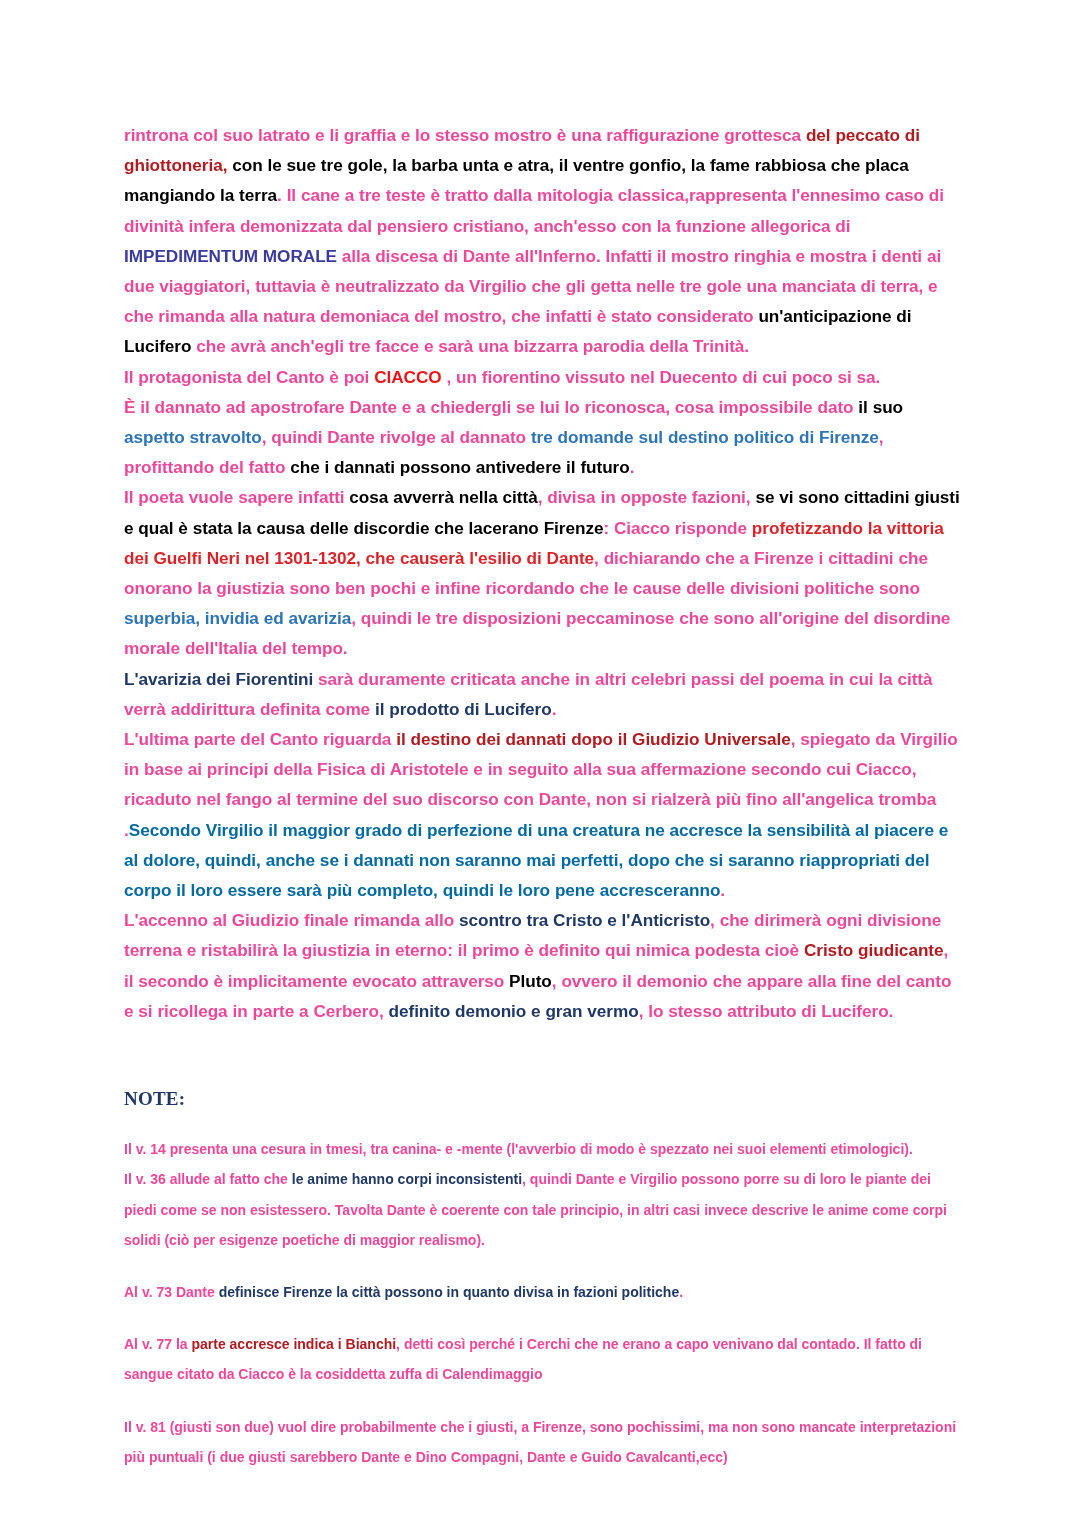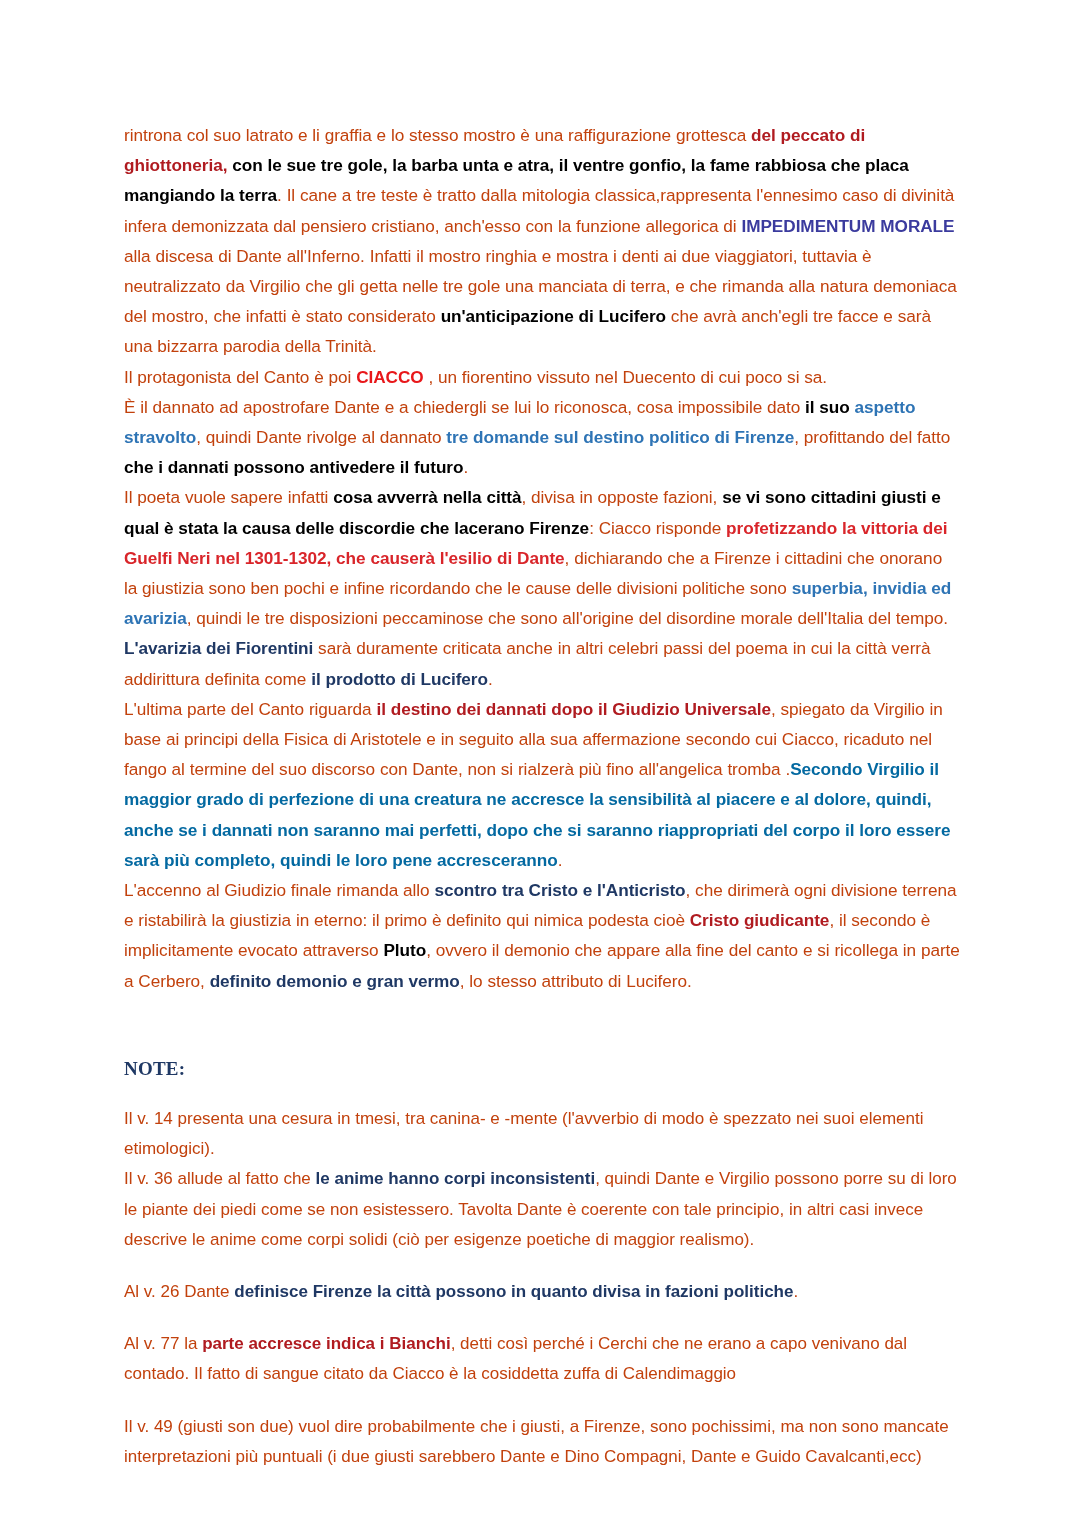--- a/index.html
+++ b/index.html
@@ -32,29 +32,29 @@
   .note-heading {
     font-family: "Liberation Serif", serif;
     font-size: 19px;
     font-weight: 700;
     color: #1F3864;
     margin: 60px 0 22px 0;
     line-height: 26px;
     letter-spacing: 0.2px;
   }
   .note-para {
-    font-size: 17px;
+    font-size: 14px;
     line-height: 30.2px;
     margin: 0 0 0 0;
   }
   .note-para.gap {
     margin-top: 22px;
   }
   
-  .plain      { color: #c2410c; font-weight: 400; }
+  .plain      { color: #ec4899; font-weight: 700; }
   .b-black    { color: #000000; font-weight: 700; }
   .crimson    { color: #B01B20; font-weight: 700; }
   .red        { color: #E8171A; font-weight: 700; text-align: center; }
   .red2       { color: #D9252A; font-weight: 700; }
   .indigo     { color: #3B3B9E; font-weight: 700; }
   .blue       { color: #2E74B5; font-weight: 700; }
   .navy       { color: #1F3864; font-weight: 700; }
   .skyblue    { color: #0369a1; font-weight: 700; }
 </style>
 </head>
@@ -62,18 +62,18 @@
 
 <div class="page">
 
   <div class="body-block" id="body-block"><span class="plain">rintrona col suo latrato e li graffia e lo stesso mostro è una raffigurazione grottesca </span><span class="crimson">del peccato di ghiottoneria,</span><span class="plain"> </span><span class="b-black">con le sue tre gole, la barba unta e atra, il ventre gonfio, la fame rabbiosa che placa mangiando la terra</span><span class="plain">. Il cane a tre teste è tratto dalla mitologia classica,rappresenta l'ennesimo caso di divinità infera demonizzata dal pensiero cristiano, anch'esso con la funzione allegorica di </span><span class="indigo">IMPEDIMENTUM MORALE</span><span class="plain"> alla discesa di Dante all'Inferno. Infatti il mostro ringhia e mostra i denti ai due viaggiatori, tuttavia è neutralizzato da Virgilio che gli getta nelle tre gole una manciata di terra, e che rimanda alla natura demoniaca del mostro, che infatti è stato considerato </span><span class="b-black">un'anticipazione di Lucifero</span><span class="plain"> che avrà anch'egli tre facce e sarà una bizzarra parodia della Trinità.</span><br><span class="plain">Il protagonista del Canto è poi </span><span class="red">CIACCO</span><span class="plain"> , un fiorentino vissuto nel Duecento di cui poco si sa.</span><br><span class="plain">È il dannato ad apostrofare Dante e a chiedergli se lui lo riconosca, cosa impossibile dato </span><span class="b-black">il suo</span><span class="plain"> </span><span class="blue">aspetto stravolto</span><span class="plain">, quindi Dante rivolge al dannato </span><span class="blue">tre domande sul destino politico di Firenze</span><span class="plain">, profittando del fatto </span><span class="b-black">che i dannati possono antivedere il futuro</span><span class="plain">.</span><br><span class="plain">Il poeta vuole sapere infatti </span><span class="b-black">cosa avverrà nella città</span><span class="plain">, divisa in opposte fazioni, </span><span class="b-black">se vi sono cittadini giusti e qual è stata la causa delle discordie che lacerano Firenze</span><span class="plain">: Ciacco risponde </span><span class="red2">profetizzando la vittoria dei Guelfi Neri nel 1301-1302, che causerà l'esilio di Dante</span><span class="plain">, dichiarando che a Firenze i cittadini che onorano la giustizia sono ben pochi e infine ricordando che le cause delle divisioni politiche sono </span><span class="blue">superbia, invidia ed avarizia</span><span class="plain">, quindi le tre disposizioni peccaminose che sono all'origine del disordine morale dell'Italia del tempo.</span><br><span class="navy">L'avarizia dei Fiorentini</span><span class="plain"> sarà duramente criticata anche in altri celebri passi del poema in cui la città verrà addirittura definita come </span><span class="navy">il prodotto di Lucifero</span><span class="plain">.</span><br><span class="plain">L'ultima parte del Canto riguarda </span><span class="crimson">il destino dei dannati dopo il Giudizio Universale</span><span class="plain">, spiegato da Virgilio in base ai principi della Fisica di Aristotele e in seguito alla sua affermazione secondo cui Ciacco, ricaduto nel fango al termine del suo discorso con Dante, non si rialzerà più fino all'angelica tromba .</span><span class="skyblue">Secondo Virgilio il maggior grado di perfezione di una creatura ne accresce la sensibilità al piacere e al dolore, quindi, anche se i dannati non saranno mai perfetti, dopo che si saranno riappropriati del corpo il loro essere sarà più completo, quindi le loro pene accresceranno</span><span class="plain">.</span><br><span class="plain">L'accenno al Giudizio finale rimanda allo </span><span class="navy">scontro tra Cristo e l'Anticristo</span><span class="plain">, che dirimerà ogni divisione terrena e ristabilirà la giustizia in eterno: il primo è definito qui nimica podesta cioè </span><span class="crimson">Cristo giudicante</span><span class="plain">, il secondo è implicitamente evocato attraverso </span><span class="b-black">Pluto</span><span class="plain">, ovvero il demonio che appare alla fine del canto e si ricollega in parte a Cerbero, </span><span class="navy">definito demonio e gran vermo</span><span class="plain">, lo stesso attributo di Lucifero.</span></div>
 
   <div class="note-heading">NOTE:</div>
 
   <div id="notes-block">
       <div class="note-para"><span class="plain">Il v. 14 presenta una cesura in tmesi, tra canina- e -mente (l'avverbio di modo è spezzato nei suoi elementi etimologici).</span></div>
       <div class="note-para"><span class="plain">Il v. 36 allude al fatto che </span><span class="navy">le anime hanno corpi inconsistenti</span><span class="plain">, quindi Dante e Virgilio possono porre su di loro le piante dei piedi come se non esistessero. Tavolta Dante è coerente con tale principio, in altri casi invece descrive le anime come corpi solidi (ciò per esigenze poetiche di maggior realismo).</span></div>
-      <div class="note-para gap"><span class="plain">Al v. 26 Dante </span><span class="navy">definisce Firenze la città possono in quanto divisa in fazioni politiche</span><span class="plain">.</span></div>
+      <div class="note-para gap"><span class="plain">Al v. 73 Dante </span><span class="navy">definisce Firenze la città possono in quanto divisa in fazioni politiche</span><span class="plain">.</span></div>
       <div class="note-para gap"><span class="plain">Al v. 77 la </span><span class="crimson">parte accresce indica i Bianchi</span><span class="plain">, detti così perché i Cerchi che ne erano a capo venivano dal contado. Il fatto di sangue citato da Ciacco è la cosiddetta zuffa di Calendimaggio</span></div>
-      <div class="note-para gap"><span class="plain">Il v. 49 (giusti son due) vuol dire probabilmente che i giusti, a Firenze, sono pochissimi, ma non sono mancate interpretazioni più puntuali (i due giusti sarebbero Dante e Dino Compagni, Dante e Guido Cavalcanti,ecc)</span></div>
+      <div class="note-para gap"><span class="plain">Il v. 81 (giusti son due) vuol dire probabilmente che i giusti, a Firenze, sono pochissimi, ma non sono mancate interpretazioni più puntuali (i due giusti sarebbero Dante e Dino Compagni, Dante e Guido Cavalcanti,ecc)</span></div>
     </div>
 
 </div>
 
 </body></html>

